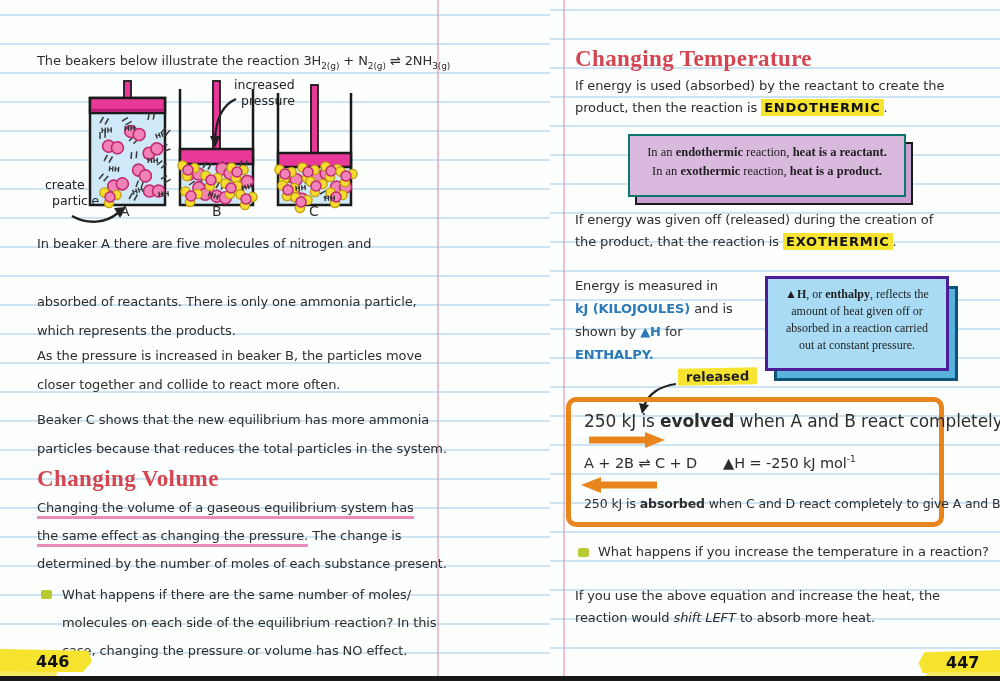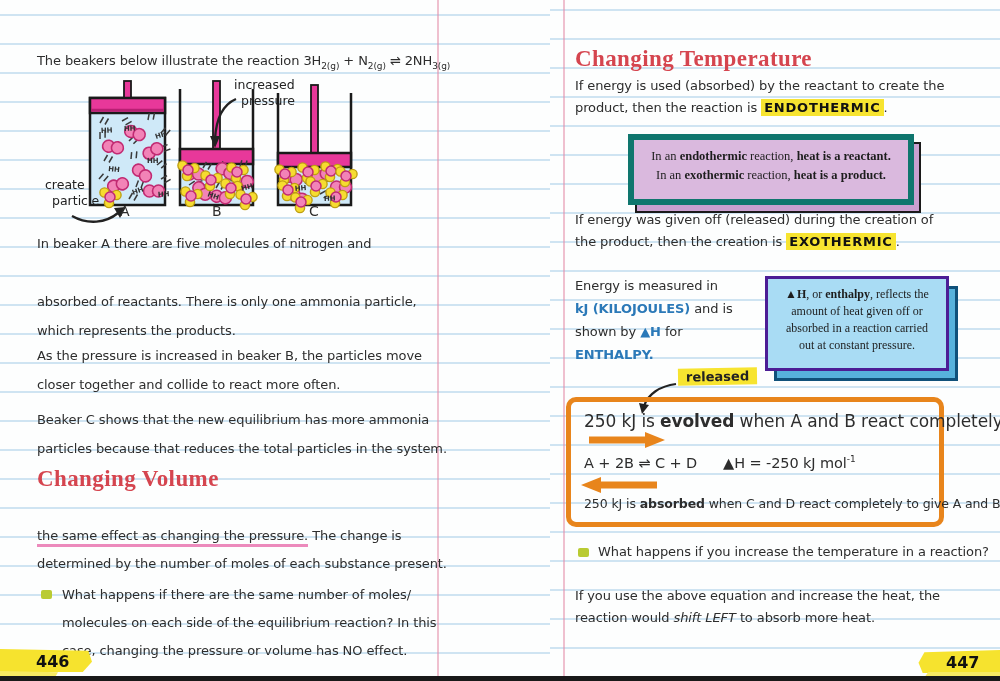--- a/index.html
+++ b/index.html
@@ -17,21 +17,21 @@
   .red-head{font-family:"Liberation Serif",serif;font-weight:bold;font-size:23px;
             color:#d5454f;letter-spacing:0.4px;}
   .hl{background:#f7e430;font-weight:bold;letter-spacing:0.8px;padding:1px 3px;color:#111;}
   .blue{color:#2b79b8;font-weight:bold;}
   .u-pink{border-bottom:3px solid #ec8abc;padding-bottom:1px;}
   .sub{font-size:9px;vertical-align:-4px;}
   .sup{font-size:9px;vertical-align:6px;}
   .bullet-sq{position:absolute;width:11px;height:9px;background:#b9cb32;border-radius:2px;}
   .boxserif{font-family:"Liberation Serif",serif;color:#1d1d1d;}
   .purple-box{position:absolute;left:628px;top:134px;width:274px;height:52px;background:#dab9de;
-              border:6px solid #0f766e;box-shadow:7px 8px 0 -2px #c9a0d0, 7px 8px 0 0 #1a1a1a;
+              border:2px solid #0f766e;box-shadow:7px 8px 0 -2px #c9a0d0, 7px 8px 0 0 #1a1a1a;
               text-align:center;font-size:12.5px;line-height:19px;padding-top:7px;}
   .blue-box{position:absolute;left:765px;top:276px;width:178px;height:82px;background:#a9dcf4;
             border:3px solid #4c1d95;box-shadow:9px 10px 0 -3px #57b2dc, 9px 10px 0 0 #10517a;
             text-align:center;font-size:12px;line-height:17px;padding-top:7px;}
   .orange-box{position:absolute;left:566px;top:397px;width:368px;height:120px;
               border:5px solid #e8851c;border-radius:10px;background:transparent;}
   .released{position:absolute;left:678px;top:368px;background:#f7e430;padding:1px 8px;
             font-size:13px;font-weight:bold;color:#222;transform:rotate(-1deg);}
   .pn{font-size:16px;font-weight:bold;color:#111;}
   .swoosh-l{position:absolute;left:0;top:649px;width:92px;height:23px;background:#f6e32e;
@@ -266,20 +266,21 @@
   <div class="abs hand" style="left:37px;top:323px;">which represents the products.</div>
 
   <div class="abs hand" style="left:37px;top:348px;">As the pressure is increased in beaker B, the particles move</div>
   <div class="abs hand" style="left:37px;top:377px;">closer together and collide to react more often.</div>
 
   <div class="abs hand" style="left:37px;top:412px;">Beaker C shows that the new equilibrium has more ammonia</div>
   <div class="abs hand" style="left:37px;top:441px;">particles because that reduces the total particles in the system.</div>
 
   <div class="abs red-head" style="left:37px;top:466px;">Changing Volume</div>
 
+  <div class="abs hand" style="left:37px;top:500px;"><span class="u-pink">Changing the volume of a gaseous equilibrium system has</span></div>
   <div class="abs hand" style="left:37px;top:528px;"><span class="u-pink">the same effect as changing the pressure.</span><span> The change is</span></div>
   <div class="abs hand" style="left:37px;top:556px;">determined by the number of moles of each substance present.</div>
 
   <div class="bullet-sq" style="left:41px;top:590px;"></div>
   <div class="abs hand" style="left:62px;top:587px;">What happens if there are the same number of moles/</div>
   <div class="abs hand" style="left:62px;top:615px;">molecules on each side of the equilibrium reaction? In this</div>
   <div class="abs hand" style="left:62px;top:643px;">case, changing the pressure or volume has NO effect.</div>
 
   <div class="swoosh-l"></div>
   <div class="swoosh-l-tail"></div>
@@ -289,21 +290,21 @@
 
   <div class="abs hand" style="left:575px;top:78px;">If energy is used (absorbed) by the reactant to create the</div>
   <div class="abs hand" style="left:575px;top:100px;"><span>product, then the reaction is </span><span class="hl">ENDOTHERMIC</span><span>.</span></div>
 
   <div class="purple-box boxserif">
     <div><span>In an </span><b>endothermic</b><span> reaction, </span><b>heat is a reactant.</b></div>
     <div><span>In an </span><b>exothermic</b><span> reaction, </span><b>heat is a product.</b></div>
   </div>
 
   <div class="abs hand" style="left:575px;top:212px;">If energy was given off (released) during the creation of</div>
-  <div class="abs hand" style="left:575px;top:234px;"><span>the product, then the creation is </span><span class="hl">EXOTHERMIC</span><span>.</span></div>
+  <div class="abs hand" style="left:575px;top:234px;"><span>the product, that the reaction is </span><span class="hl">EXOTHERMIC</span><span>.</span></div>
 
   <div class="abs hand" style="left:575px;top:278px;">Energy is measured in</div>
   <div class="abs hand" style="left:575px;top:301px;"><span class="blue">kJ (KILOJOULES)</span><span> and is</span></div>
   <div class="abs hand" style="left:575px;top:324px;"><span>shown by </span><span class="blue">▲H</span><span> for</span></div>
   <div class="abs hand" style="left:575px;top:347px;"><span class="blue">ENTHALPY.</span></div>
 
   <div class="blue-box boxserif">
     <div><b>▲H</b><span>, or </span><b>enthalpy</b><span>, reflects the</span></div>
     <div>amount of heat given off or</div>
     <div>absorbed in a reaction carried</div>

